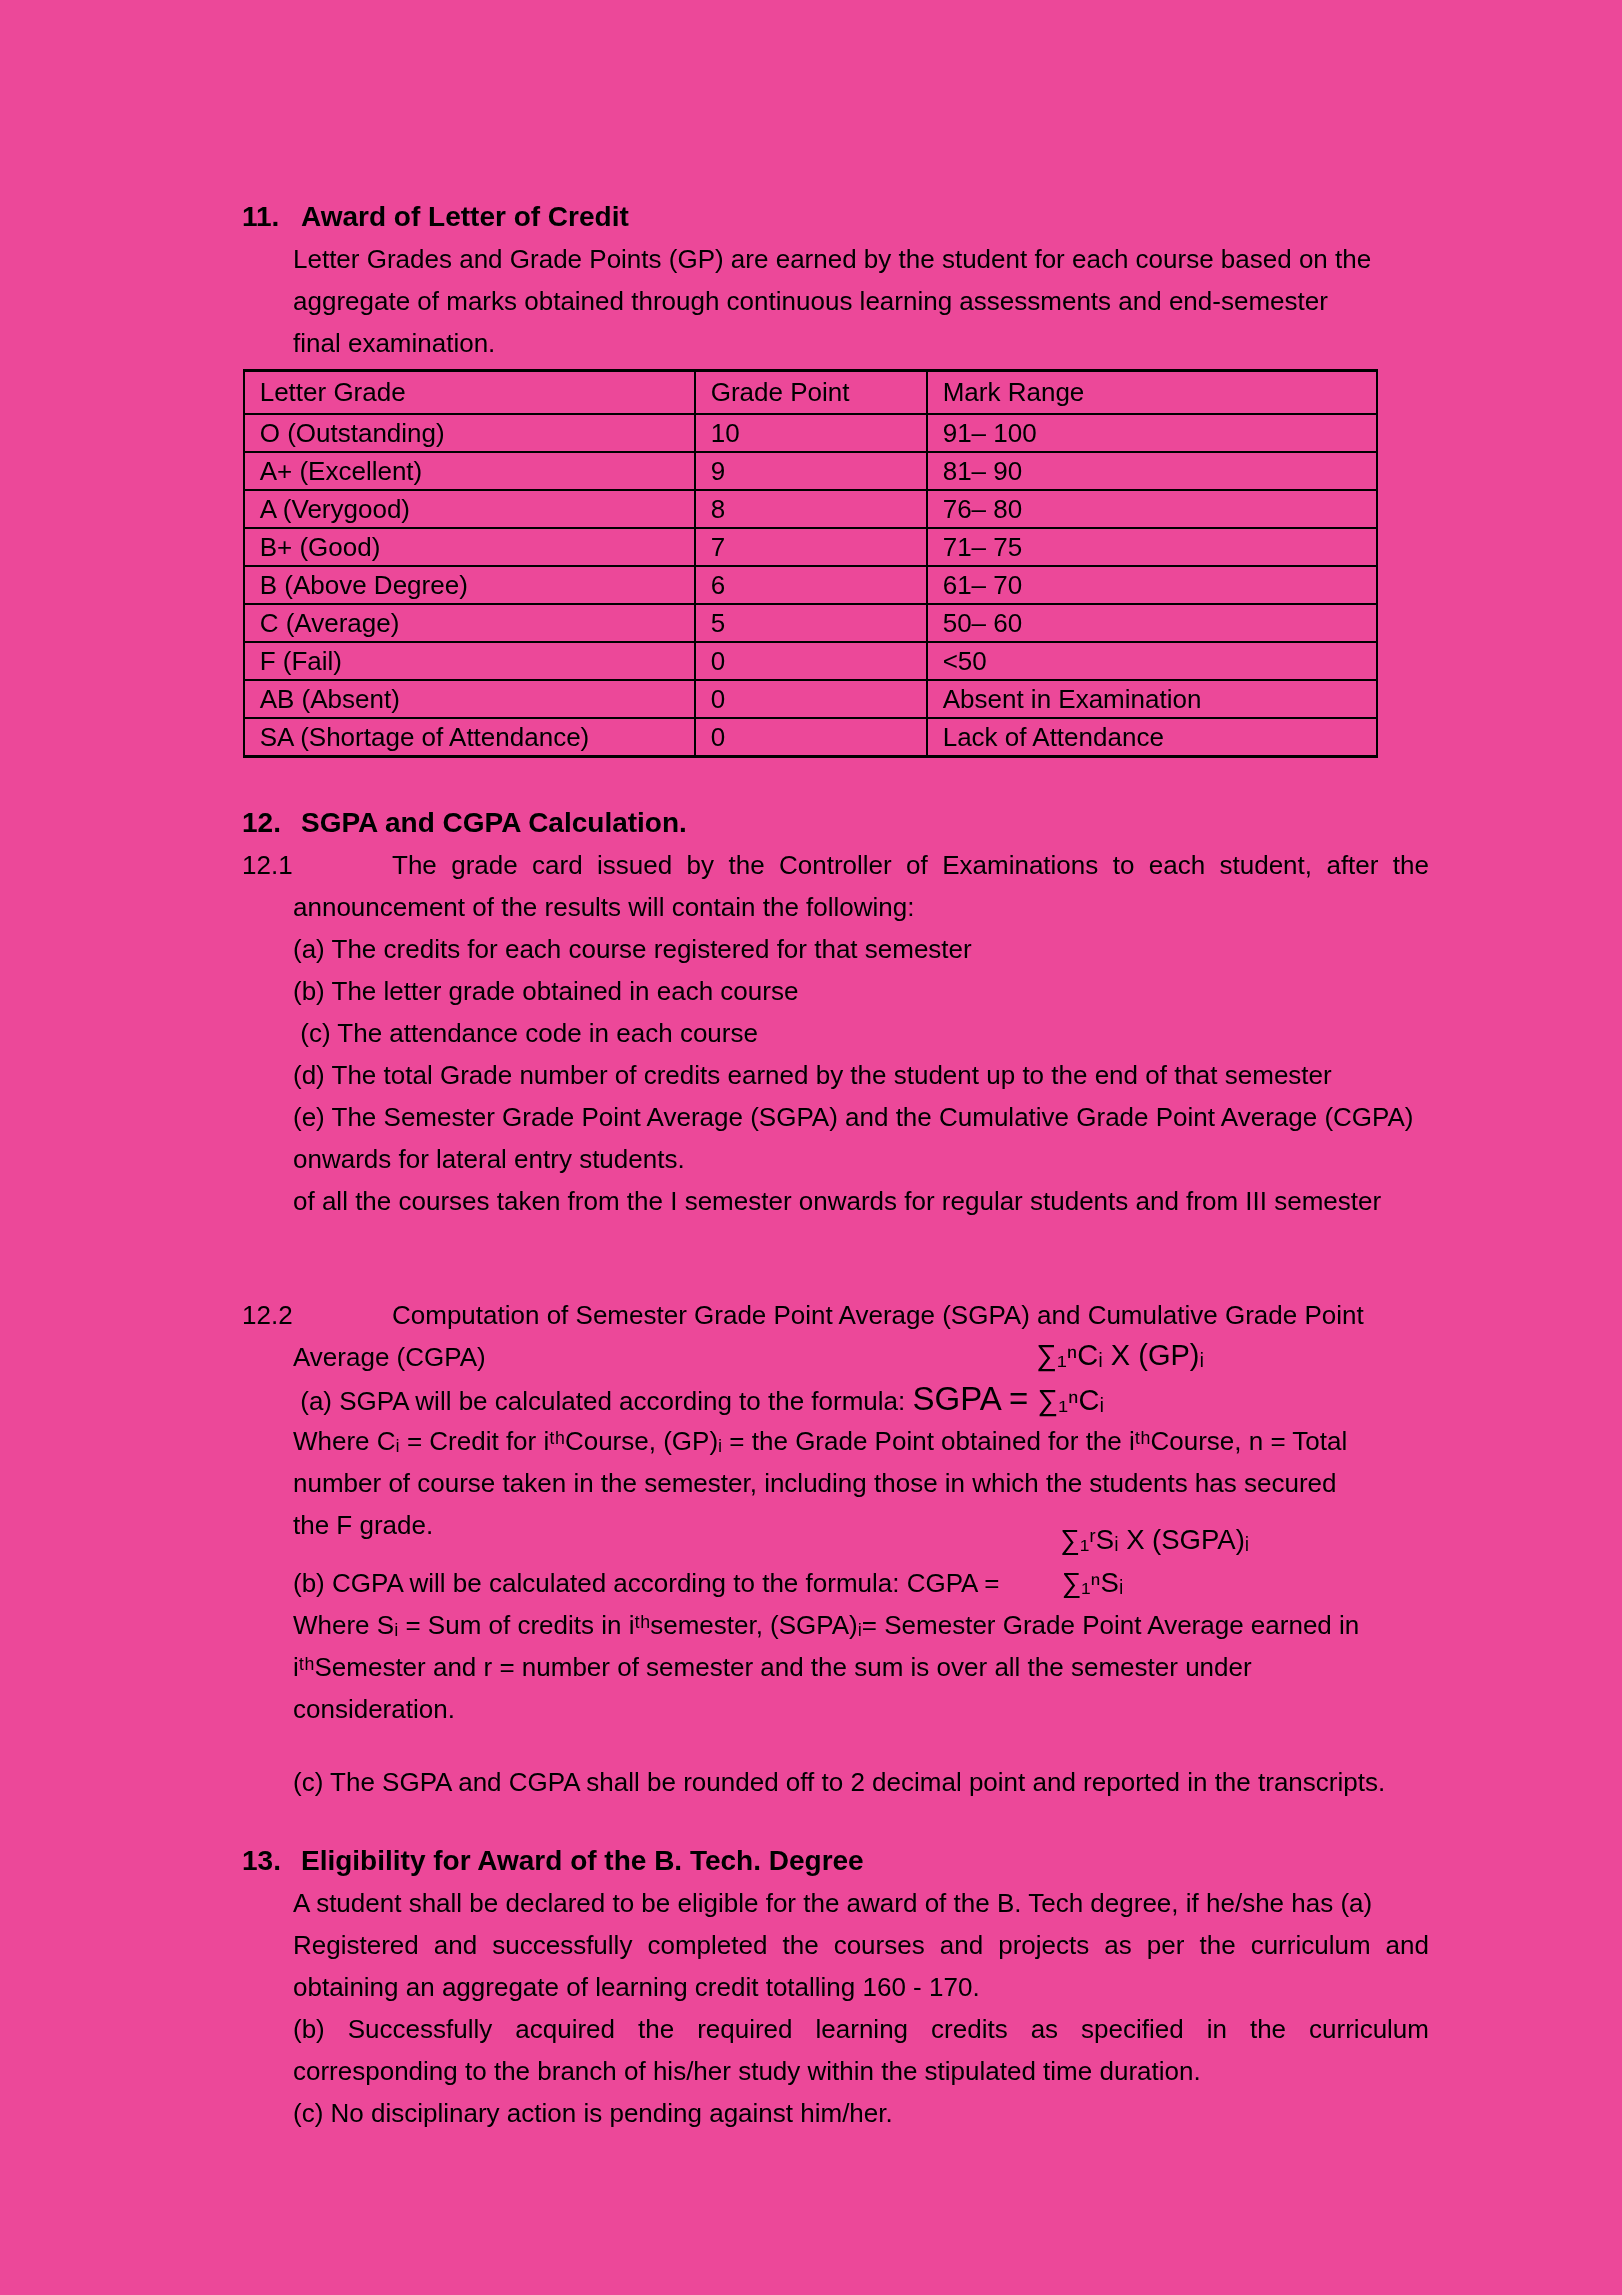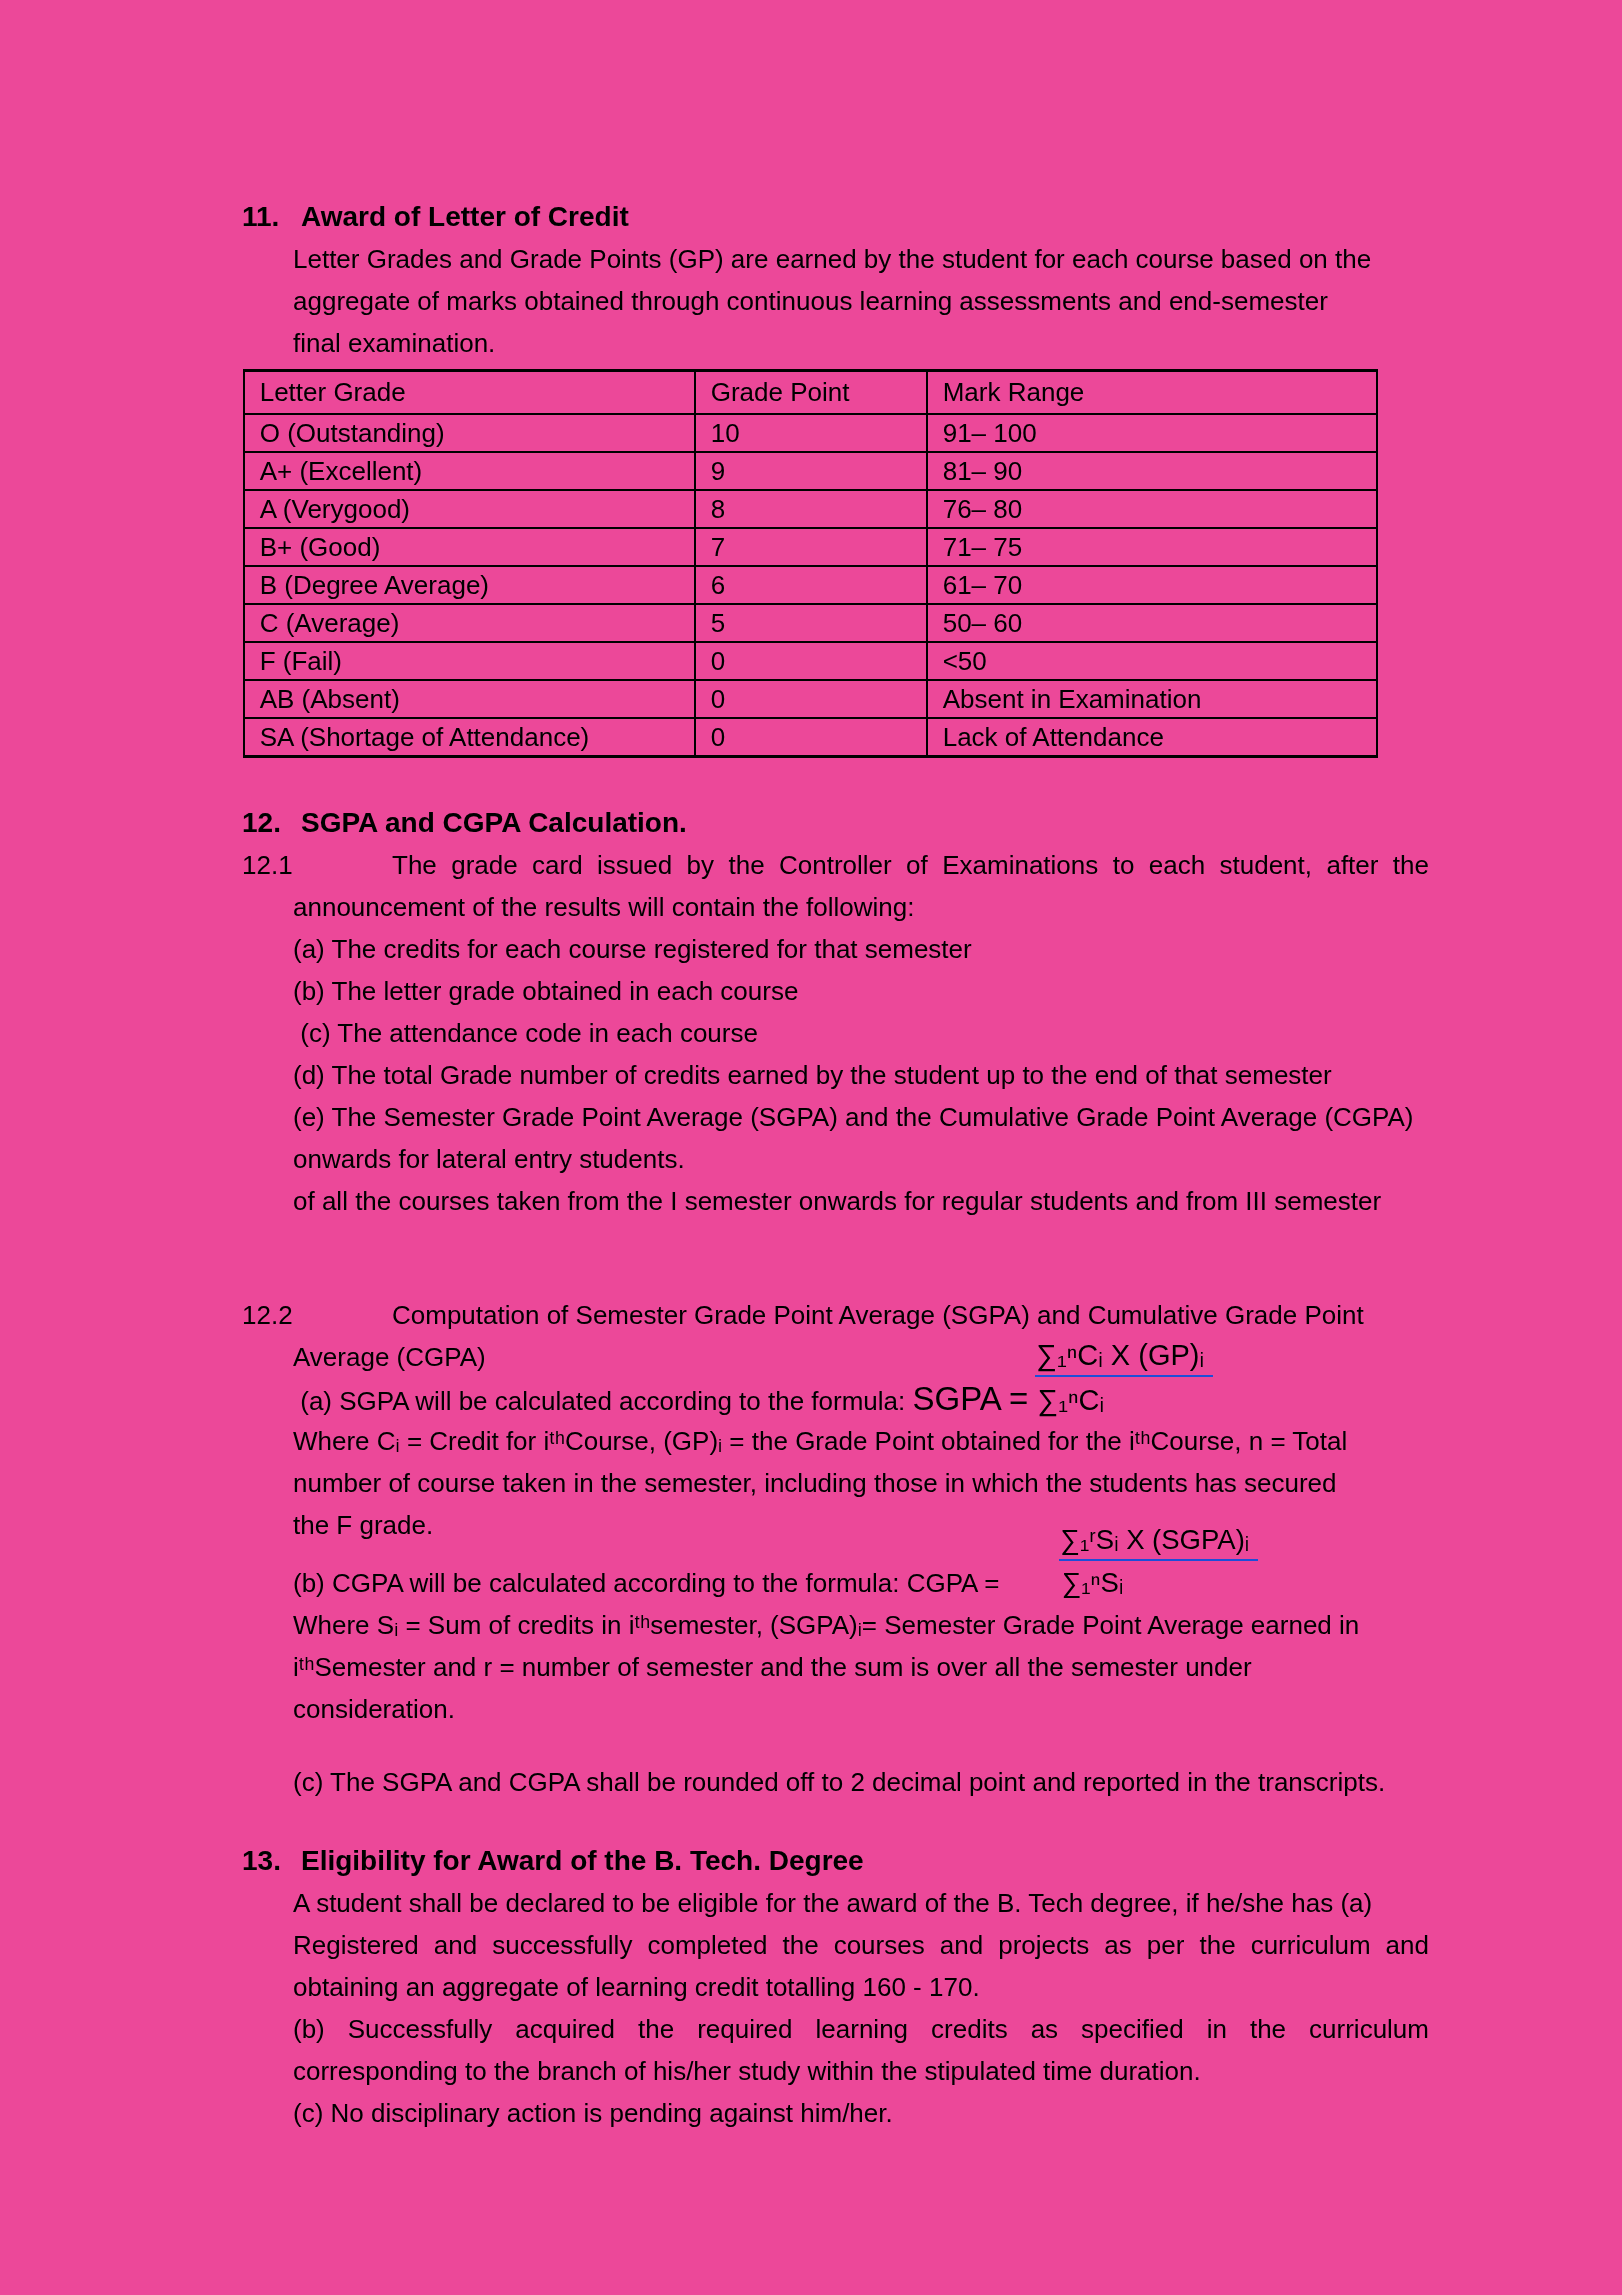--- a/index.html
+++ b/index.html
@@ -72,21 +72,21 @@
     position: relative;
     display: inline-block;
     vertical-align: baseline;
   }
   .frac-num {
     position: absolute;
     left: -2.6px;
     bottom: calc(100% + 1.3px);
     white-space: pre;
     line-height: 1.15;
-    border-bottom: 2px solid #1d4ed8;
+    border-bottom: 2px solid #ec4899;
     padding: 0 9.2px 2.6px 1.3px;
   }
   .cgpa-frac { margin-left: 55px; }
   .cgpa-frac .frac-den, .cgpa-frac .frac-num { font-size: 27.5px; }
 </style>
 </head>
 <body>
 
 <div class="page">
   <div class="content">
@@ -131,21 +131,21 @@
             <td>A (Verygood)</td>
             <td>8</td>
             <td>76– 80</td>
           </tr>
           <tr>
             <td>B+ (Good)</td>
             <td>7</td>
             <td>71– 75</td>
           </tr>
           <tr>
-            <td>B (Degree Average)</td>
+            <td>B (Above Degree)</td>
             <td>6</td>
             <td>61– 70</td>
           </tr>
           <tr>
             <td>C (Average)</td>
             <td>5</td>
             <td>50– 60</td>
           </tr>
           <tr>
             <td>F (Fail)</td>

